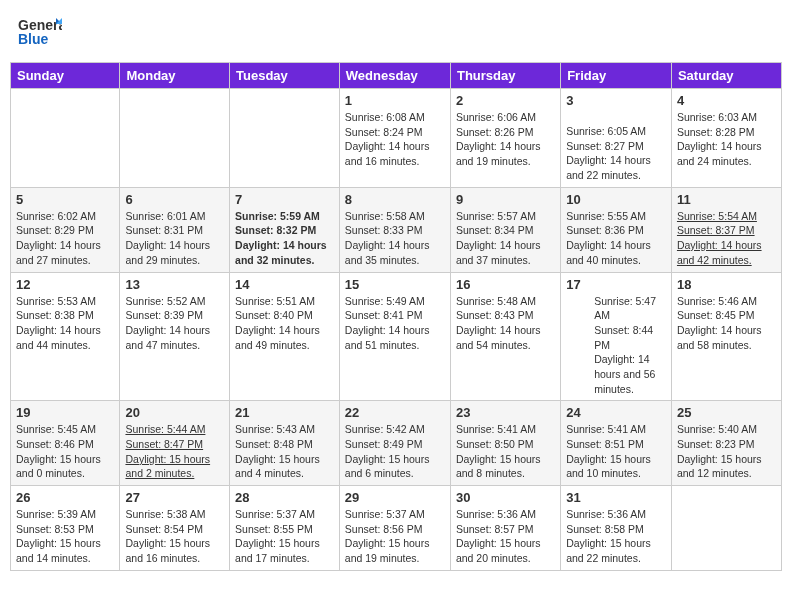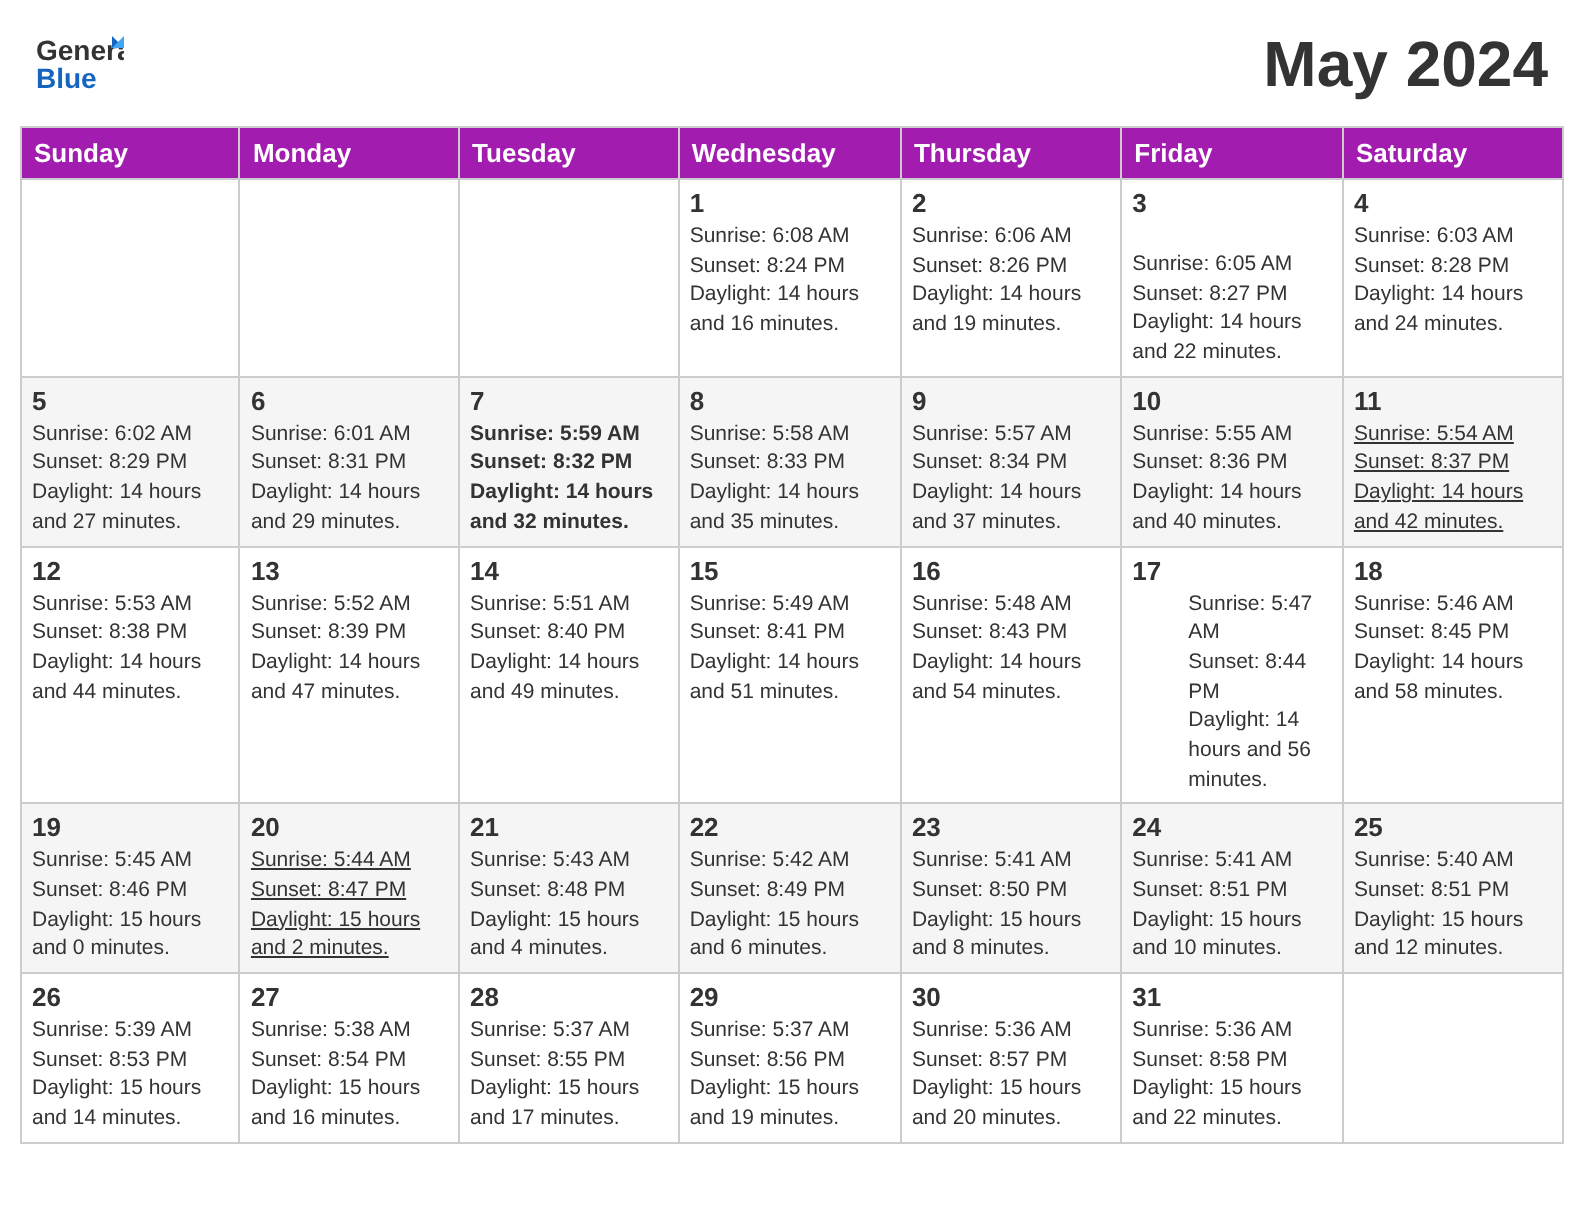--- a/index.html
+++ b/index.html
@@ -32,21 +32,21 @@
     }
     .location {
       font-size: 15px;
       color: #555;
     }
     .calendar {
       width: 100%;
       border-collapse: collapse;
     }
     .calendar th {
-      background-color: #a21caf;
+      background-color: #6d28d9;
       color: #fff;
       text-align: left;
       padding: 5px 6px;
       font-size: 13px;
       border: 1px solid #ccc;
     }
     .calendar td {
       border: 1px solid #ccc;
       vertical-align: top;
       padding: 4px 5px;
@@ -78,21 +78,20 @@
     <div style="display:flex;align-items:center;gap:4px;">
       <svg width="44" height="36" viewBox="0 0 44 36">
         <text x="0" y="16" font-size="14" font-weight="bold" fill="#333" font-family="Arial">General</text>
         <text x="0" y="30" font-size="14" font-weight="bold" fill="#1565c0" font-family="Arial">Blue</text>
         <polygon points="38,4 44,10 38,10" fill="#1565c0"></polygon>
         <polygon points="38,10 44,10 44,4" fill="#42a5f5"></polygon>
       </svg>
     </div>
   </div>
   <div class="title-block">
-    <div class="month-title">May 2024</div>
   </div>
 </div>
 
 <table class="calendar">
   <thead>
     <tr id="weekday-header">
         <th>Sunday</th>
         <th>Monday</th>
         <th>Tuesday</th>
         <th>Wednesday</th>
@@ -252,21 +251,21 @@
         </td>
         <td>
           <div class="day-number">24</div>
           <div class="day-info" style="white-space: pre-line;">Sunrise: 5:41 AM
 Sunset: 8:51 PM
 Daylight: 15 hours and 10 minutes.</div>
         </td>
         <td>
           <div class="day-number">25</div>
           <div class="day-info" style="white-space: pre-line;">Sunrise: 5:40 AM
-Sunset: 8:51 PM
+Sunset: 8:23 PM
 Daylight: 15 hours and 12 minutes.</div>
         </td>
       </tr>
       <tr>
         <td>
           <div class="day-number">26</div>
           <div class="day-info" style="white-space: pre-line;">Sunrise: 5:39 AM
 Sunset: 8:53 PM
 Daylight: 15 hours and 14 minutes.</div>
         </td>

